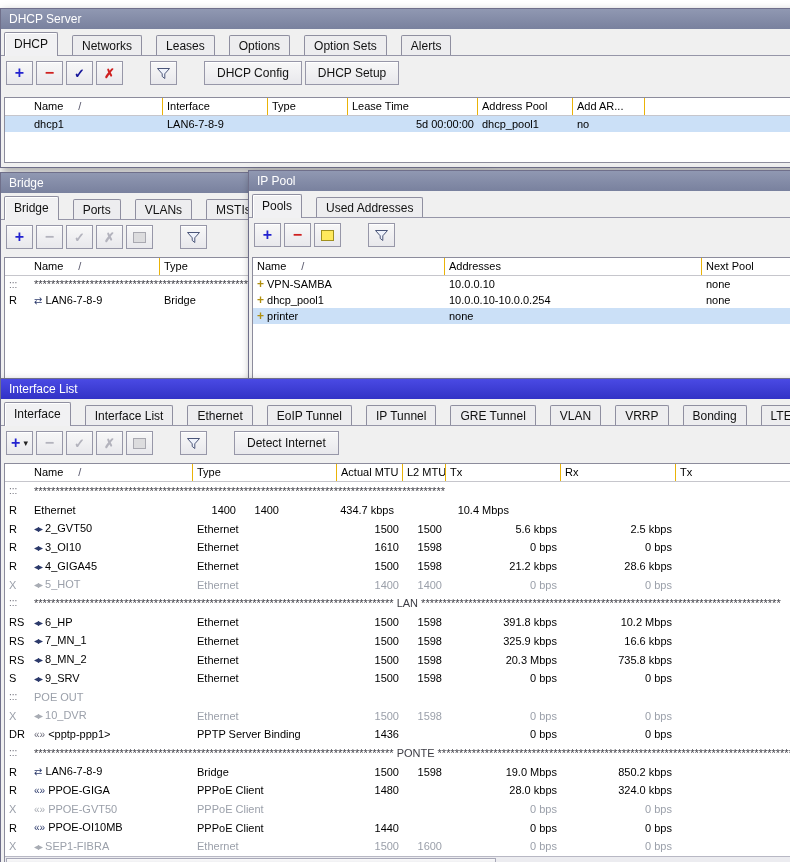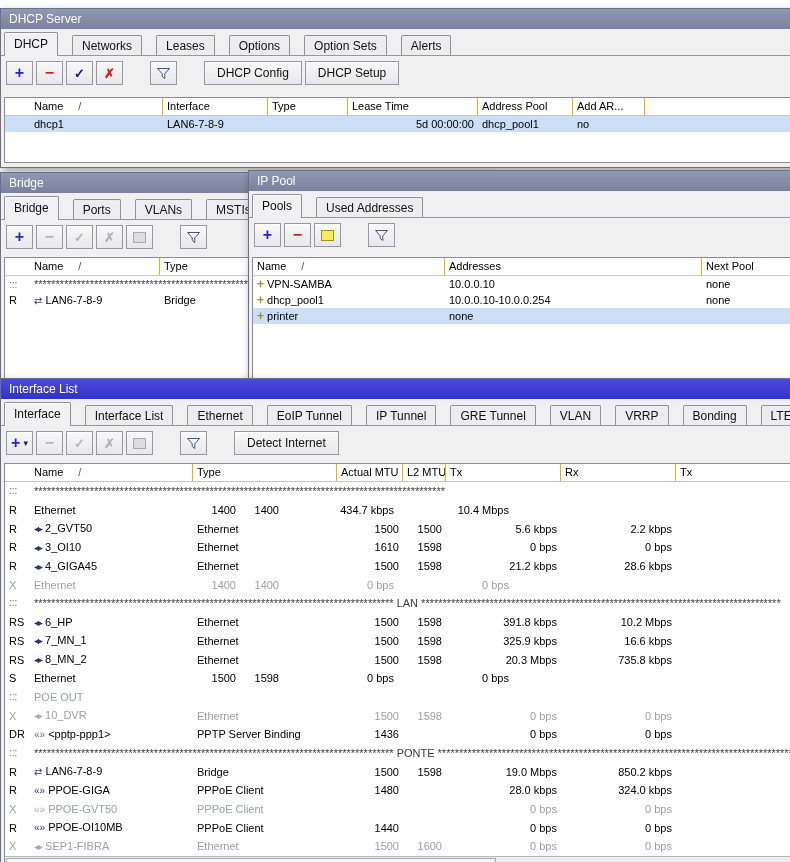--- a/index.html
+++ b/index.html
@@ -321,21 +321,21 @@
 
         </div>
 
         <div class="row">
           <span class="cell c-flag flagcell">R</span>
           <span class="cell c-name norm"><span class="ifc-icon" data-icon="ethernet"></span><span>2_GVT50</span></span>
           <span class="cell c-type norm">Ethernet</span>
           <span class="cell c-amtu num norm">1500</span>
           <span class="cell c-l2 num norm">1500</span>
           <span class="cell c-tx num norm">5.6 kbps</span>
-          <span class="cell c-rx num norm">2.2 kbps</span>
+          <span class="cell c-rx num norm">2.5 kbps</span>
           <span class="cell c-tx2 norm"></span>
 
         </div>
 
         <div class="row">
           <span class="cell c-flag flagcell">R</span>
           <span class="cell c-name norm"><span class="ifc-icon" data-icon="ethernet"></span><span>3_OI10</span></span>
           <span class="cell c-type norm">Ethernet</span>
           <span class="cell c-amtu num norm">1610</span>
           <span class="cell c-l2 num norm">1598</span>
@@ -352,20 +352,21 @@
           <span class="cell c-amtu num norm">1500</span>
           <span class="cell c-l2 num norm">1598</span>
           <span class="cell c-tx num norm">21.2 kbps</span>
           <span class="cell c-rx num norm">28.6 kbps</span>
           <span class="cell c-tx2 norm"></span>
 
         </div>
 
         <div class="row disabled">
           <span class="cell c-flag flagcell">X</span>
+          <span class="cell c-name norm"><span class="ifc-icon" data-icon="ethernet"></span><span>5_HOT</span></span>
           <span class="cell c-type norm">Ethernet</span>
           <span class="cell c-amtu num norm">1400</span>
           <span class="cell c-l2 num norm">1400</span>
           <span class="cell c-tx num norm">0 bps</span>
           <span class="cell c-rx num norm">0 bps</span>
           <span class="cell c-tx2 norm"></span>
 
         </div>
 
         <div class="row comment">
@@ -405,20 +406,21 @@
           <span class="cell c-amtu num norm">1500</span>
           <span class="cell c-l2 num norm">1598</span>
           <span class="cell c-tx num norm">20.3 Mbps</span>
           <span class="cell c-rx num norm">735.8 kbps</span>
           <span class="cell c-tx2 norm"></span>
 
         </div>
 
         <div class="row">
           <span class="cell c-flag flagcell">S</span>
+          <span class="cell c-name norm"><span class="ifc-icon" data-icon="ethernet"></span><span>9_SRV</span></span>
           <span class="cell c-type norm">Ethernet</span>
           <span class="cell c-amtu num norm">1500</span>
           <span class="cell c-l2 num norm">1598</span>
           <span class="cell c-tx num norm">0 bps</span>
           <span class="cell c-rx num norm">0 bps</span>
           <span class="cell c-tx2 norm"></span>
 
         </div>
 
         <div class="row muted comment">

